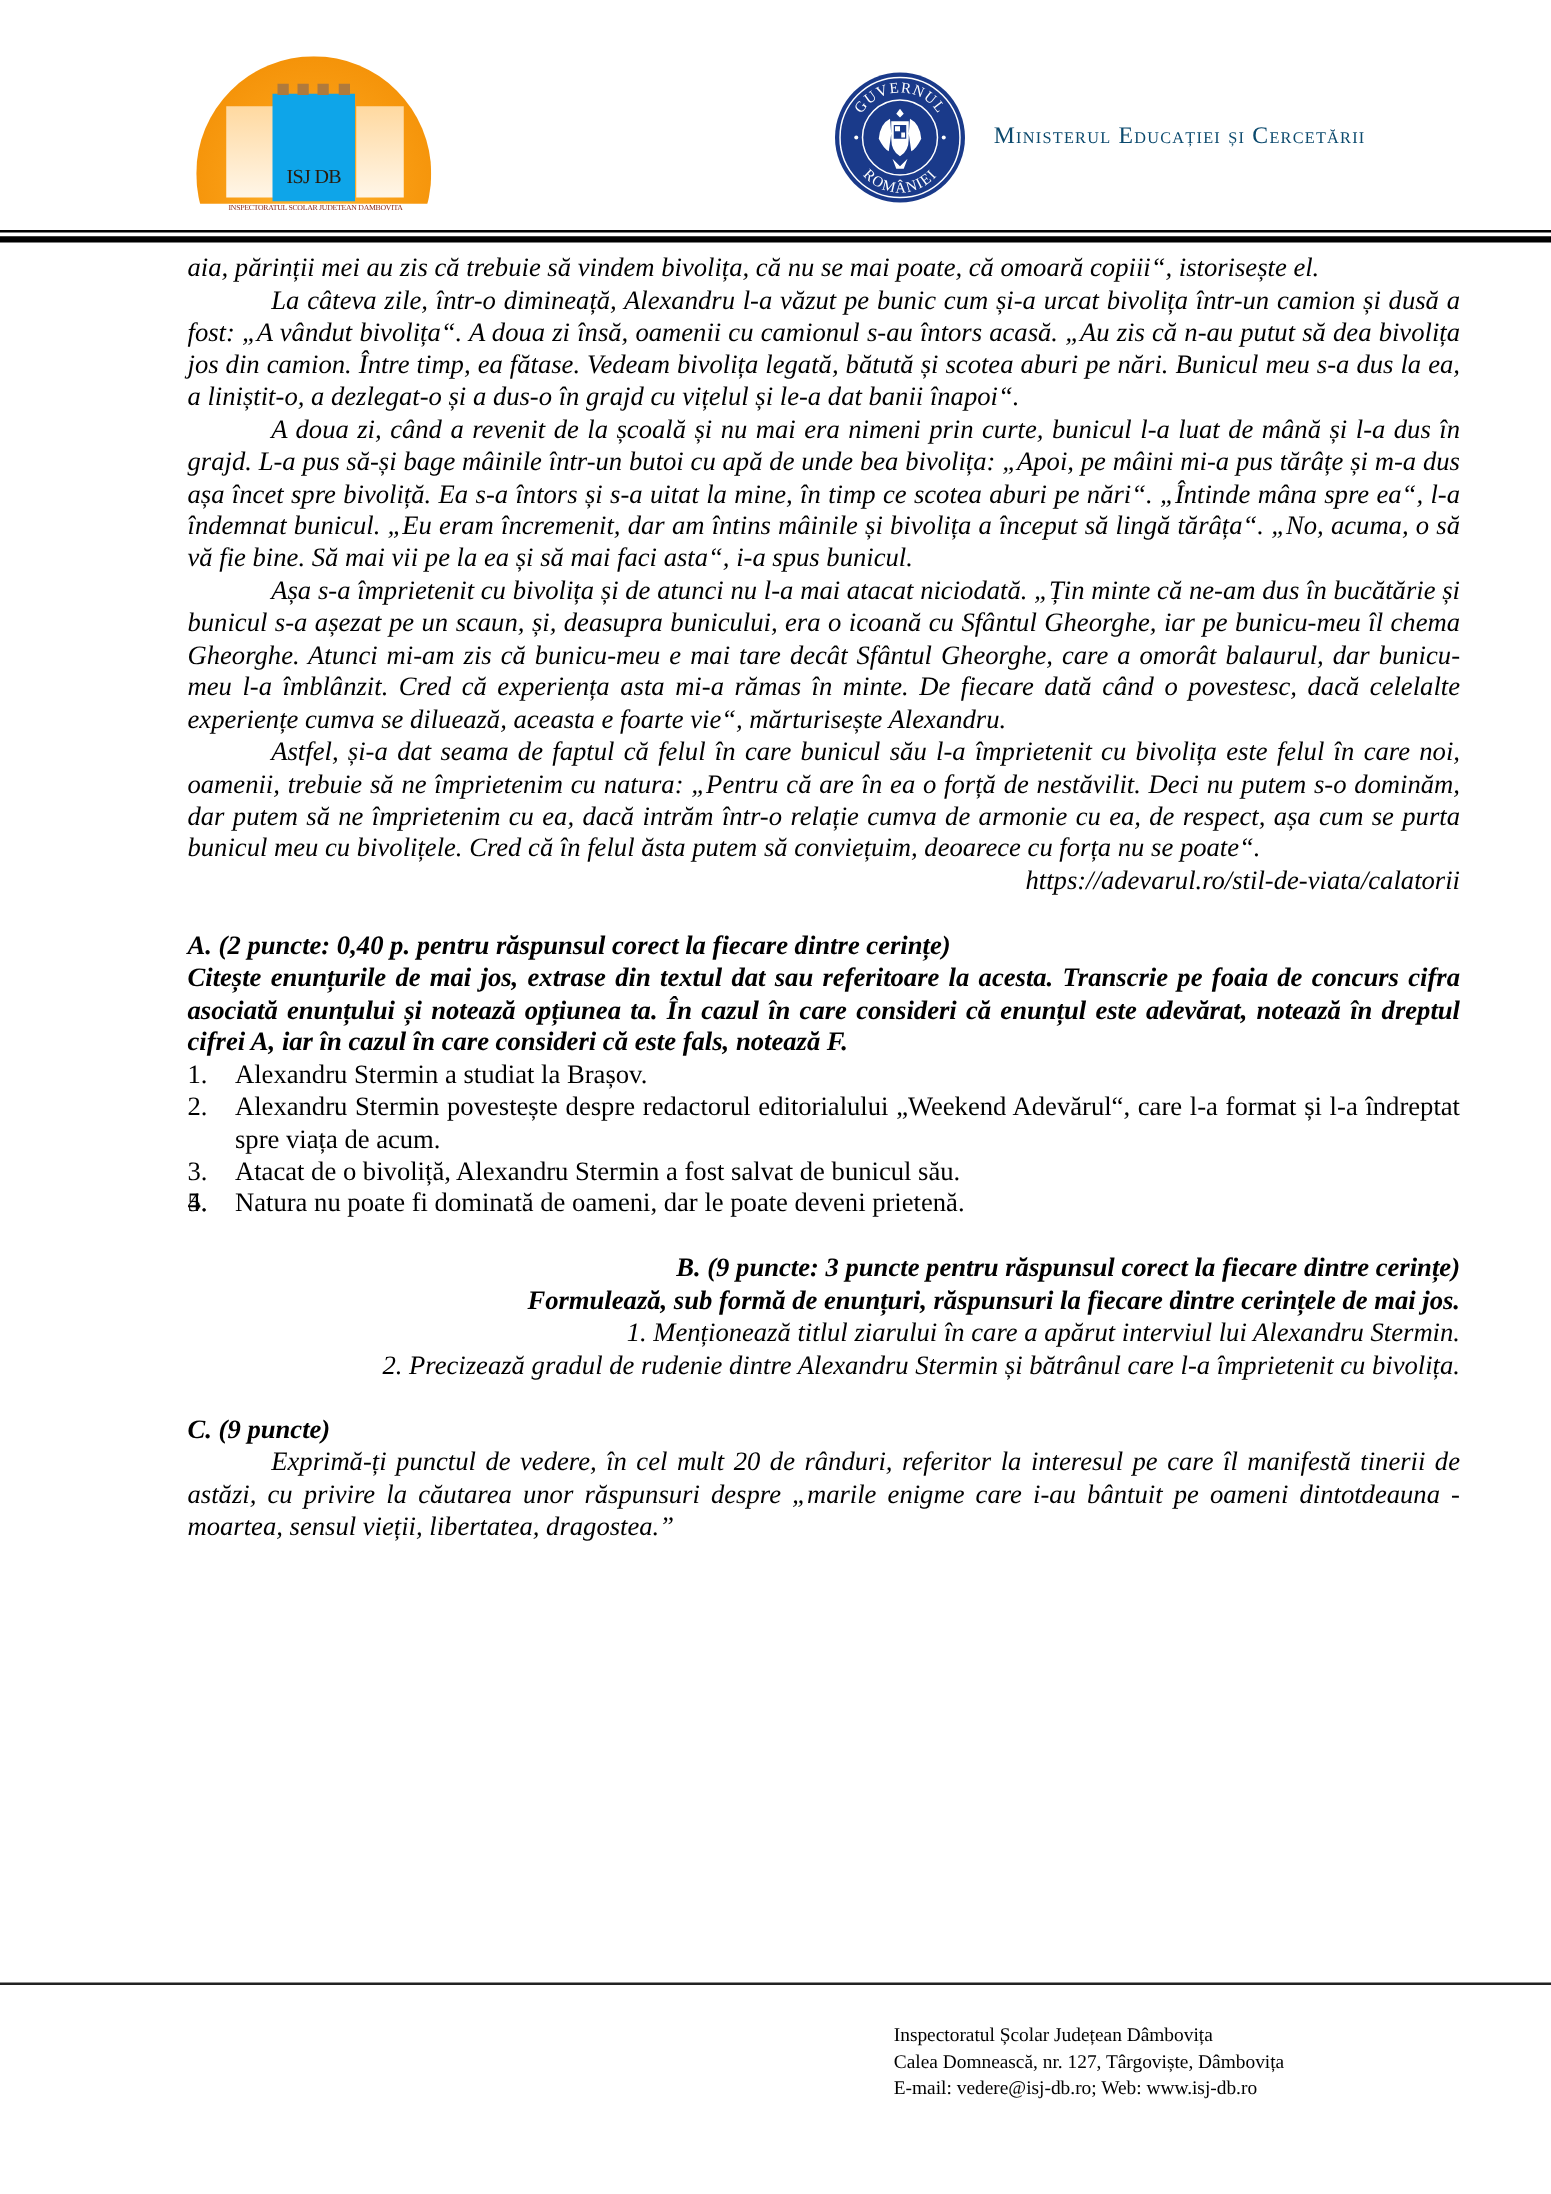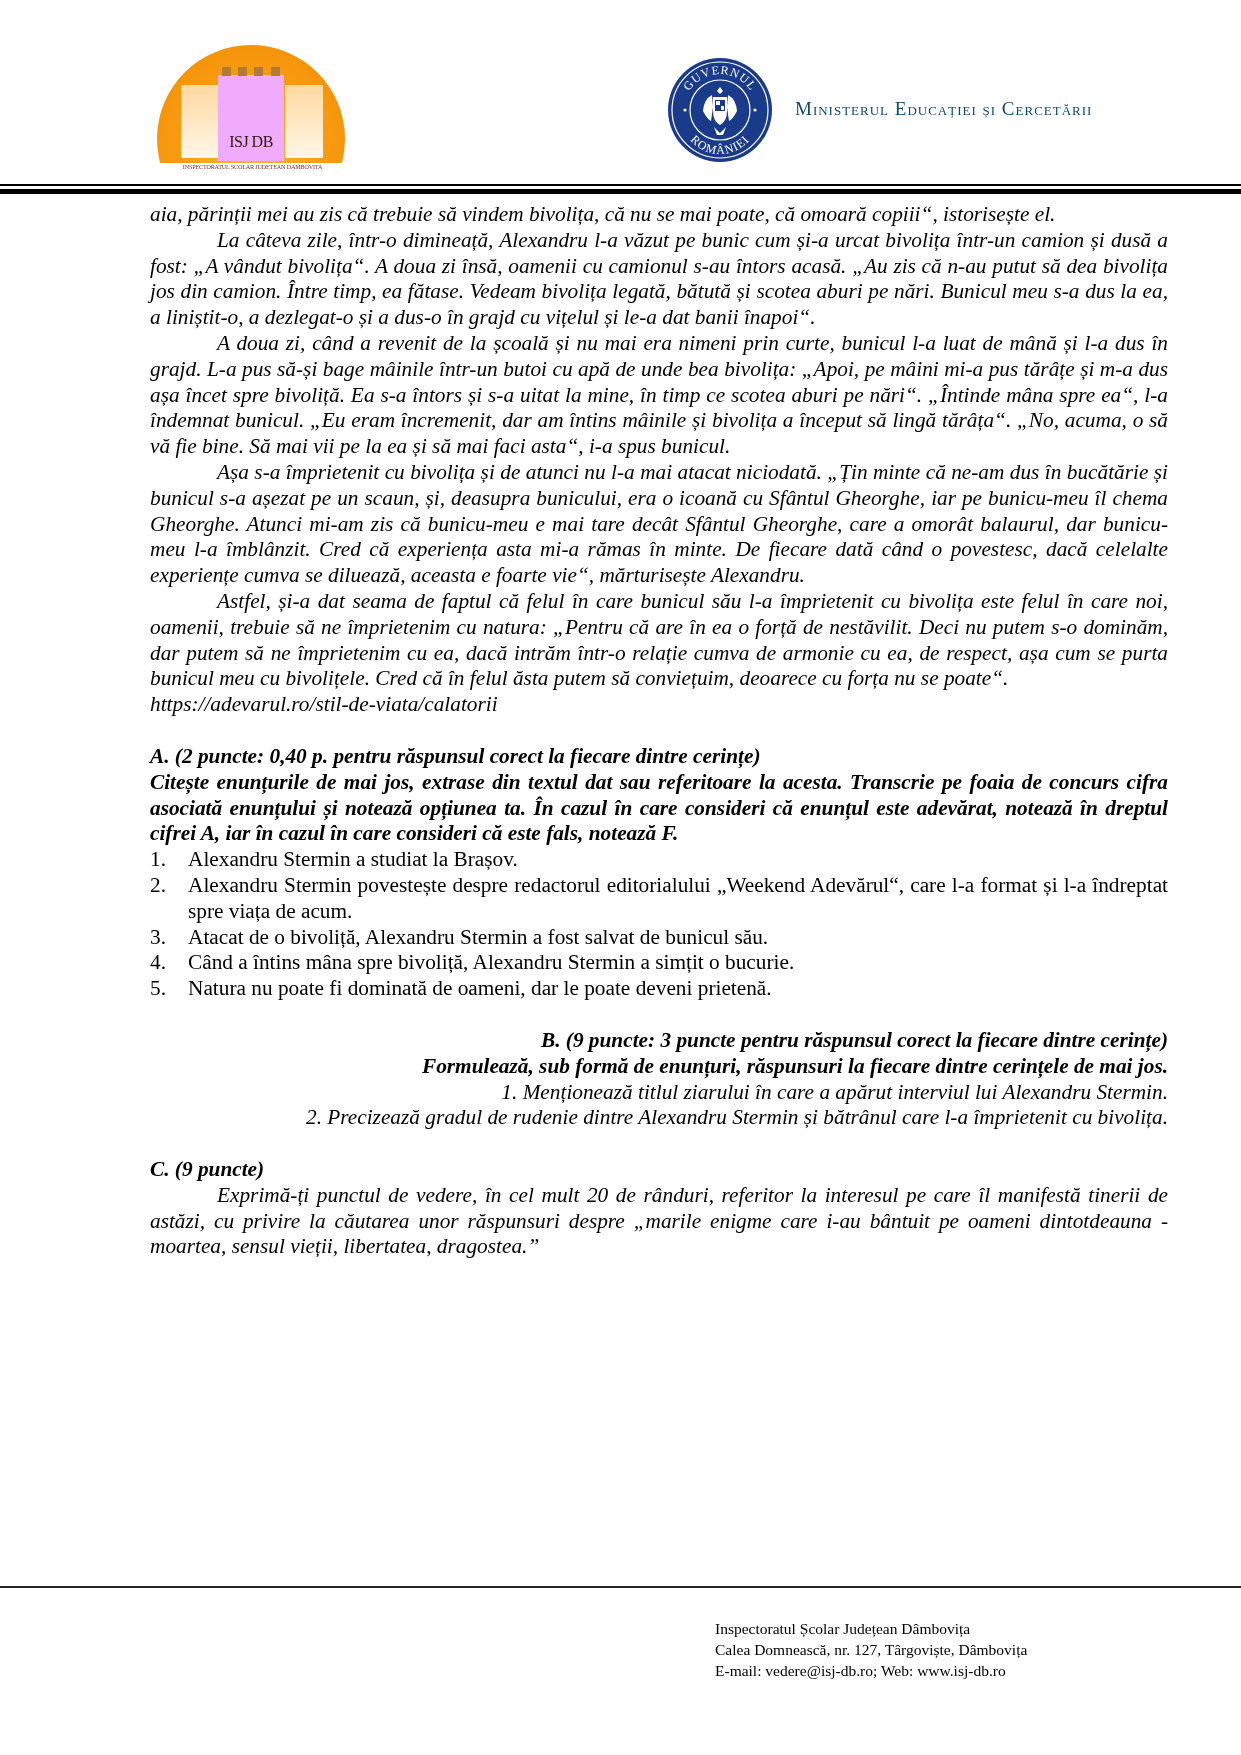--- a/index.html
+++ b/index.html
@@ -8,41 +8,41 @@
 
   
   .hdr { position: absolute; left: 0; top: 0; width: 1241px; height: 200px; }
   .isj-logo { position: absolute; left: 155px; top: 45px; width: 195px; height: 130px; }
   .isj-logo .dome { position: absolute; left: 2px; top: 0; width: 188px; height: 188px; border-radius: 50%;
         background: radial-gradient(circle at 50% 55%, #ffb733 0%, #f89a10 55%, #f08a00 100%);
         clip-path: inset(0 0 70px 0); }
   .isj-logo .pillar { position: absolute; top: 40px; height: 73px; width: 38px;
         background: linear-gradient(#ffd9a0, #fff6e8); }
   .isj-logo .pillar.l { left: 26px; } .isj-logo .pillar.r { left: 130px; }
-  .isj-logo .tower { position: absolute; left: 63px; top: 30px; width: 66px; height: 86px; background: #f0abfc; }
+  .isj-logo .tower { position: absolute; left: 63px; top: 30px; width: 66px; height: 86px; background: #0ea5e9; }
   .isj-logo .crenel { position: absolute; top: -8px; width: 9px; height: 9px; background: #b07a3c; }
   .isj-logo .tower-text { position: absolute; left: 0; right: 0; bottom: 10px; text-align: center;
         font-size: 16px; color: #2a1a0a; letter-spacing: -0.5px; }
   .isj-logo .caption { position: absolute; left: 0; top: 118px; width: 195px; text-align: center;
         font-size: 6.2px; color: #8a2a1a; letter-spacing: -0.2px; white-space: nowrap; }
 
   .gov-seal { position: absolute; left: 667px; top: 57px; width: 106px; height: 106px; }
   .gov-seal svg { width: 106px; height: 106px; }
   .ministry { position: absolute; left: 795px; top: 98px; font-size: 19px; letter-spacing: 1px;
         color: #0c4a6e; font-variant: small-caps; white-space: nowrap; }
 
   .rule-top-thin { position: absolute; left: 0; width: 1241px; top: 184px; height: 2px; background: #000; }
   .rule-top-thick { position: absolute; left: 0; width: 1241px; top: 189px; height: 5px; background: #000; }
 
   
   .content { position: absolute; left: 150px; top: 202px; width: 1018px;
         font-size: 21.3px; line-height: 25.8px; text-align: justify; }
   .content p { margin: 0; font-style: italic; }
   .indent { text-indent: 67px; }
-  .source { }
+  .source { text-align: right; }
   .gap { height: 26px; }
   .bold { font-weight: bold; }
   ol.tf { margin: 0; padding: 0; list-style: none; }
   ol.tf li { position: relative; padding-left: 38px; text-align: justify; }
   ol.tf li .num { position: absolute; left: 0; top: 0; }
   .qlist p { margin: 0; text-align: right; }
 
   
   .rule-bottom { position: absolute; left: 0; width: 1241px; top: 1586px; height: 2px; background: #222; }
   .footer { position: absolute; left: 715px; width: 490px; top: 1618px; text-align: left;
@@ -110,21 +110,21 @@
 
   <div class="gap"></div>
 
   <div>
     <p class="bold">A. (2 puncte: 0,40 p. pentru răspunsul corect la fiecare dintre cerințe)</p>
     <p class="bold">Citește enunțurile de mai jos, extrase din textul dat sau referitoare la acesta. Transcrie pe foaia de concurs cifra asociată enunțului și notează opțiunea ta. În cazul în care consideri că enunțul este adevărat, notează în dreptul cifrei A, iar în cazul în care consideri că este fals, notează F.</p>
     <ol class="tf">
       <li><span class="num">1.</span><span>Alexandru Stermin a studiat la Brașov.</span></li>
       <li><span class="num">2.</span><span>Alexandru Stermin povestește despre redactorul editorialului „Weekend Adevărul“, care l-a format și l-a îndreptat spre viața de acum.</span></li>
       <li><span class="num">3.</span><span>Atacat de o bivoliță, Alexandru Stermin a fost salvat de bunicul său.</span></li>
-      <li><span class="num">4.</span><span>Când a întins mâna spre bivoliță, Alexandru Stermin a simțit o bucurie.</span></li>
+      <li><span class="num">4.</span></li>
       <li><span class="num">5.</span><span>Natura nu poate fi dominată de oameni, dar le poate deveni prietenă.</span></li>
     </ol>
   </div>
 
   <div class="gap"></div>
 
   <div class="qlist">
     <p class="bold">B. (9 puncte: 3 puncte pentru răspunsul corect la fiecare dintre cerințe)</p>
     <p class="bold">Formulează, sub formă de enunțuri, răspunsuri la fiecare dintre cerințele de mai jos.</p>
     <p>1. Menționează titlul ziarului în care a apărut interviul lui Alexandru Stermin.</p>

